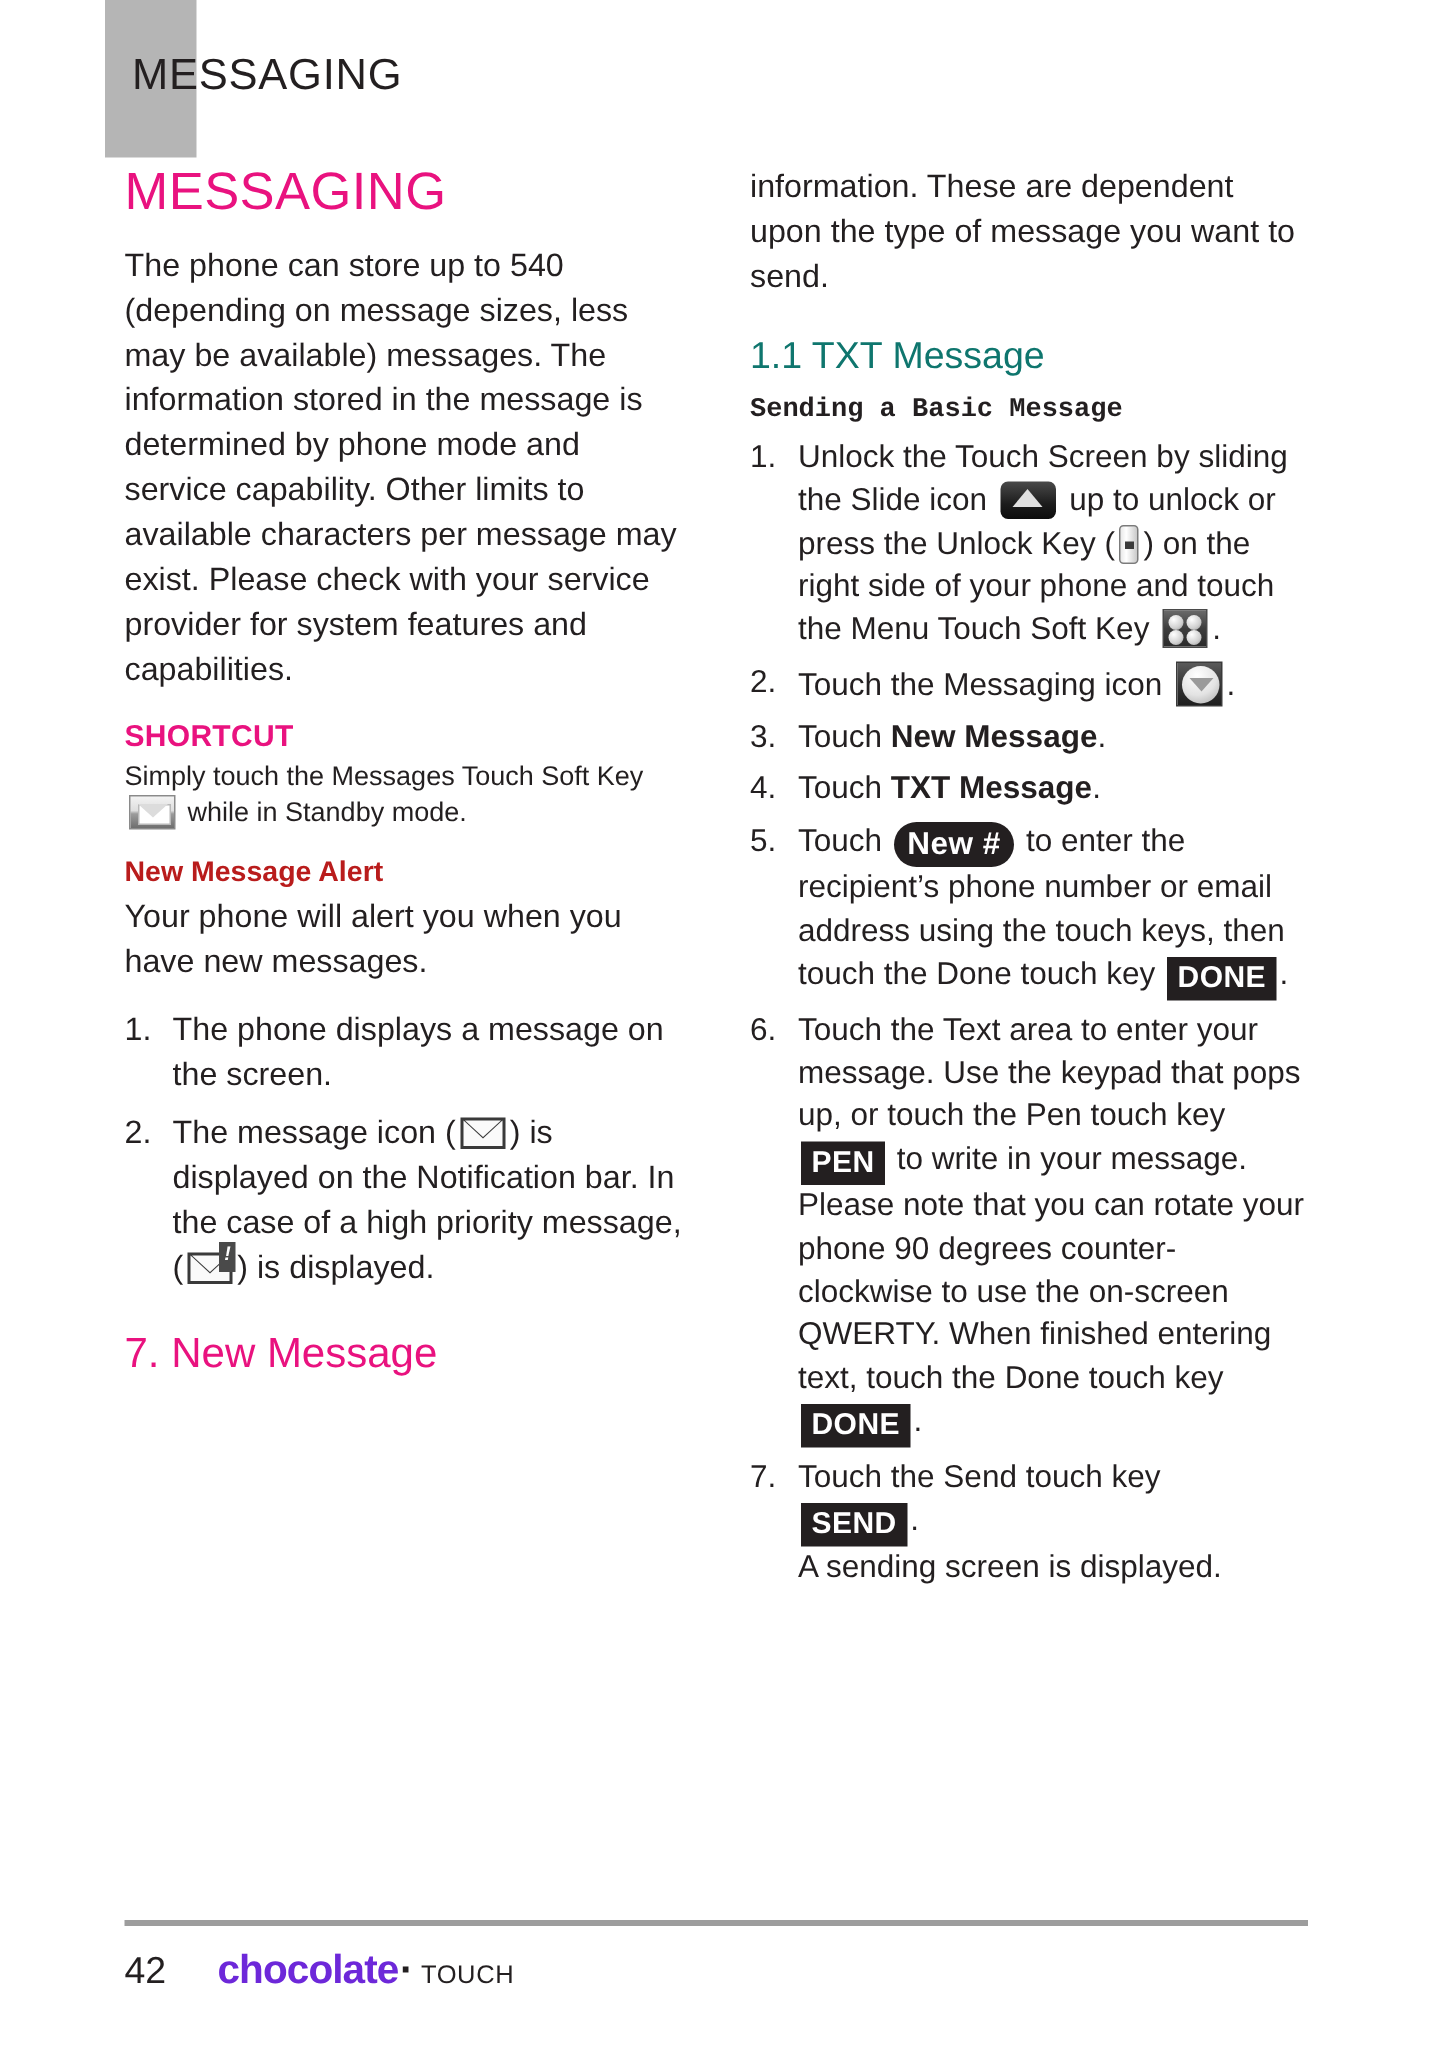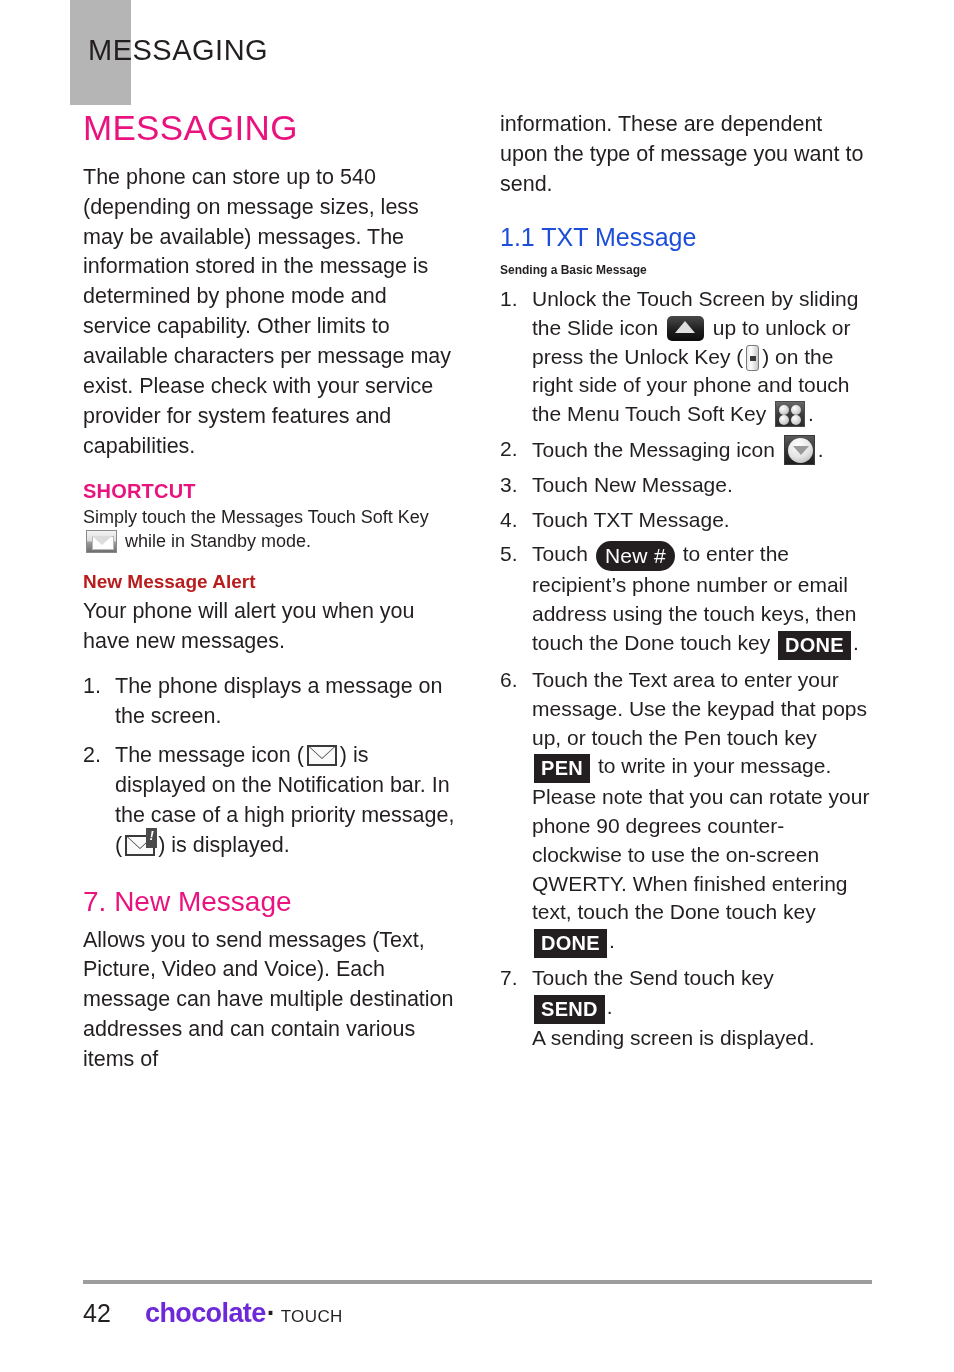--- a/index.html
+++ b/index.html
@@ -62,41 +62,42 @@
     margin: 22px 0 8px 0;
     font-size: 28px;
     font-weight: 400;
     color: #e9127f;
     line-height: 1.1;
   }
   h3.subsection-title {
     margin: 16px 0 6px 0;
     font-size: 25px;
     font-weight: 400;
-    color: #1d4ed8;
+    color: #0f766e;
     line-height: 1.1;
   }
   h4.shortcut-label {
     margin: 18px 0 2px 0;
     font-size: 20px;
     font-weight: bold;
     color: #e9127f;
     letter-spacing: 0.2px;
   }
   h4.bold-head {
     margin: 18px 0 4px 0;
     font-size: 19px;
     font-weight: bold;
     color: #b91c1c;
   }
   h4.bold-head-sm {
     margin: 12px 0 8px 0;
-    font-size: 12px;
-    font-weight: bold;
-    color: #231f20;
+    font-size: 18px;
+    font-weight: bold;
+    color: #231f20;
+    font-family: Liberation Mono, monospace;
   }
   p.body {
     margin: 0 0 2px 0;
     font-size: 21.5px;
     line-height: 1.39;
     color: #231f20;
   }
   p.body-small {
     margin: 0;
     font-size: 18px;
@@ -121,38 +122,38 @@
   ol.steps > li .num {
     position: absolute;
     left: 0; top: 0;
     width: 30px;
   }
   ol.steps.tight > li {
     font-size: 21px;
     line-height: 1.37;
     margin-bottom: 6px;
   }
-  b.inline-bold { font-weight: normal; }
+  b.inline-bold { font-weight: bold; }
 
   
   .key-chip {
     display: inline-block;
     background: #231f20;
     color: #ffffff;
     font-weight: bold;
     font-size: 20px;
     line-height: 1;
     padding: 4px 7px 5px 7px;
     vertical-align: -2px;
     letter-spacing: 0.3px;
     white-space: nowrap;
     margin: 0 2px;
   }
   .key-chip.newnum {
-    font-weight: normal;
+    font-weight: bold;
     font-size: 21px;
     padding: 4px 9px 5px 9px;
     border-radius: 15px;
   }
 
   
   .ic {
     display: inline-block;
     vertical-align: -5px;
     margin: 0 3px;
@@ -379,21 +380,20 @@
       <span>The phone displays a message on the screen.</span>
     </li>
     <li>
       <span class="num">2.</span>
       <span>The message icon (</span><span class="ic ic-envelope"></span><span>) is displayed on the Notification bar. In the case of a high priority message, (</span><span class="ic ic-envelope ic-envelope-urgent"><i class="bang">!</i></span><span>) is displayed.</span>
     </li>
   </ol>
 
   <h2 class="section-title" style="margin-top:26px;">7. New Message</h2>
 
-  <p class="body">Allows you to send messages (Text, Picture, Video and Voice). Each message can have multiple destination addresses and can contain various items of</p>
 </div>
 
 <div class="column" id="right-column">
 
   <p class="body">information. These are dependent upon the type of message you want to send.</p>
 
   <h3 class="subsection-title" style="margin-top:24px;">1.1 TXT Message</h3>
 
   <h4 class="bold-head-sm">Sending a Basic Message</h4>
 

